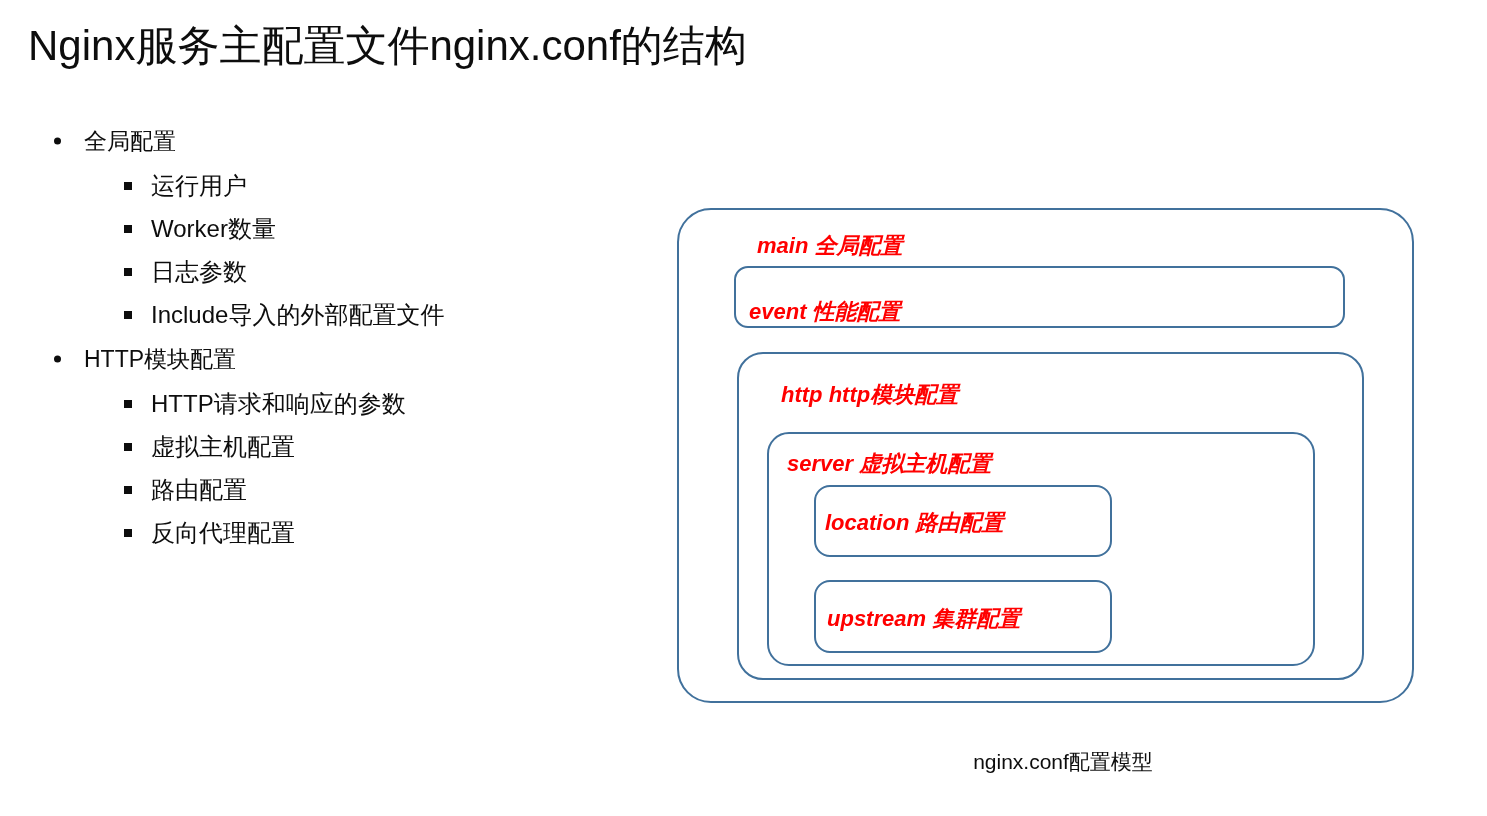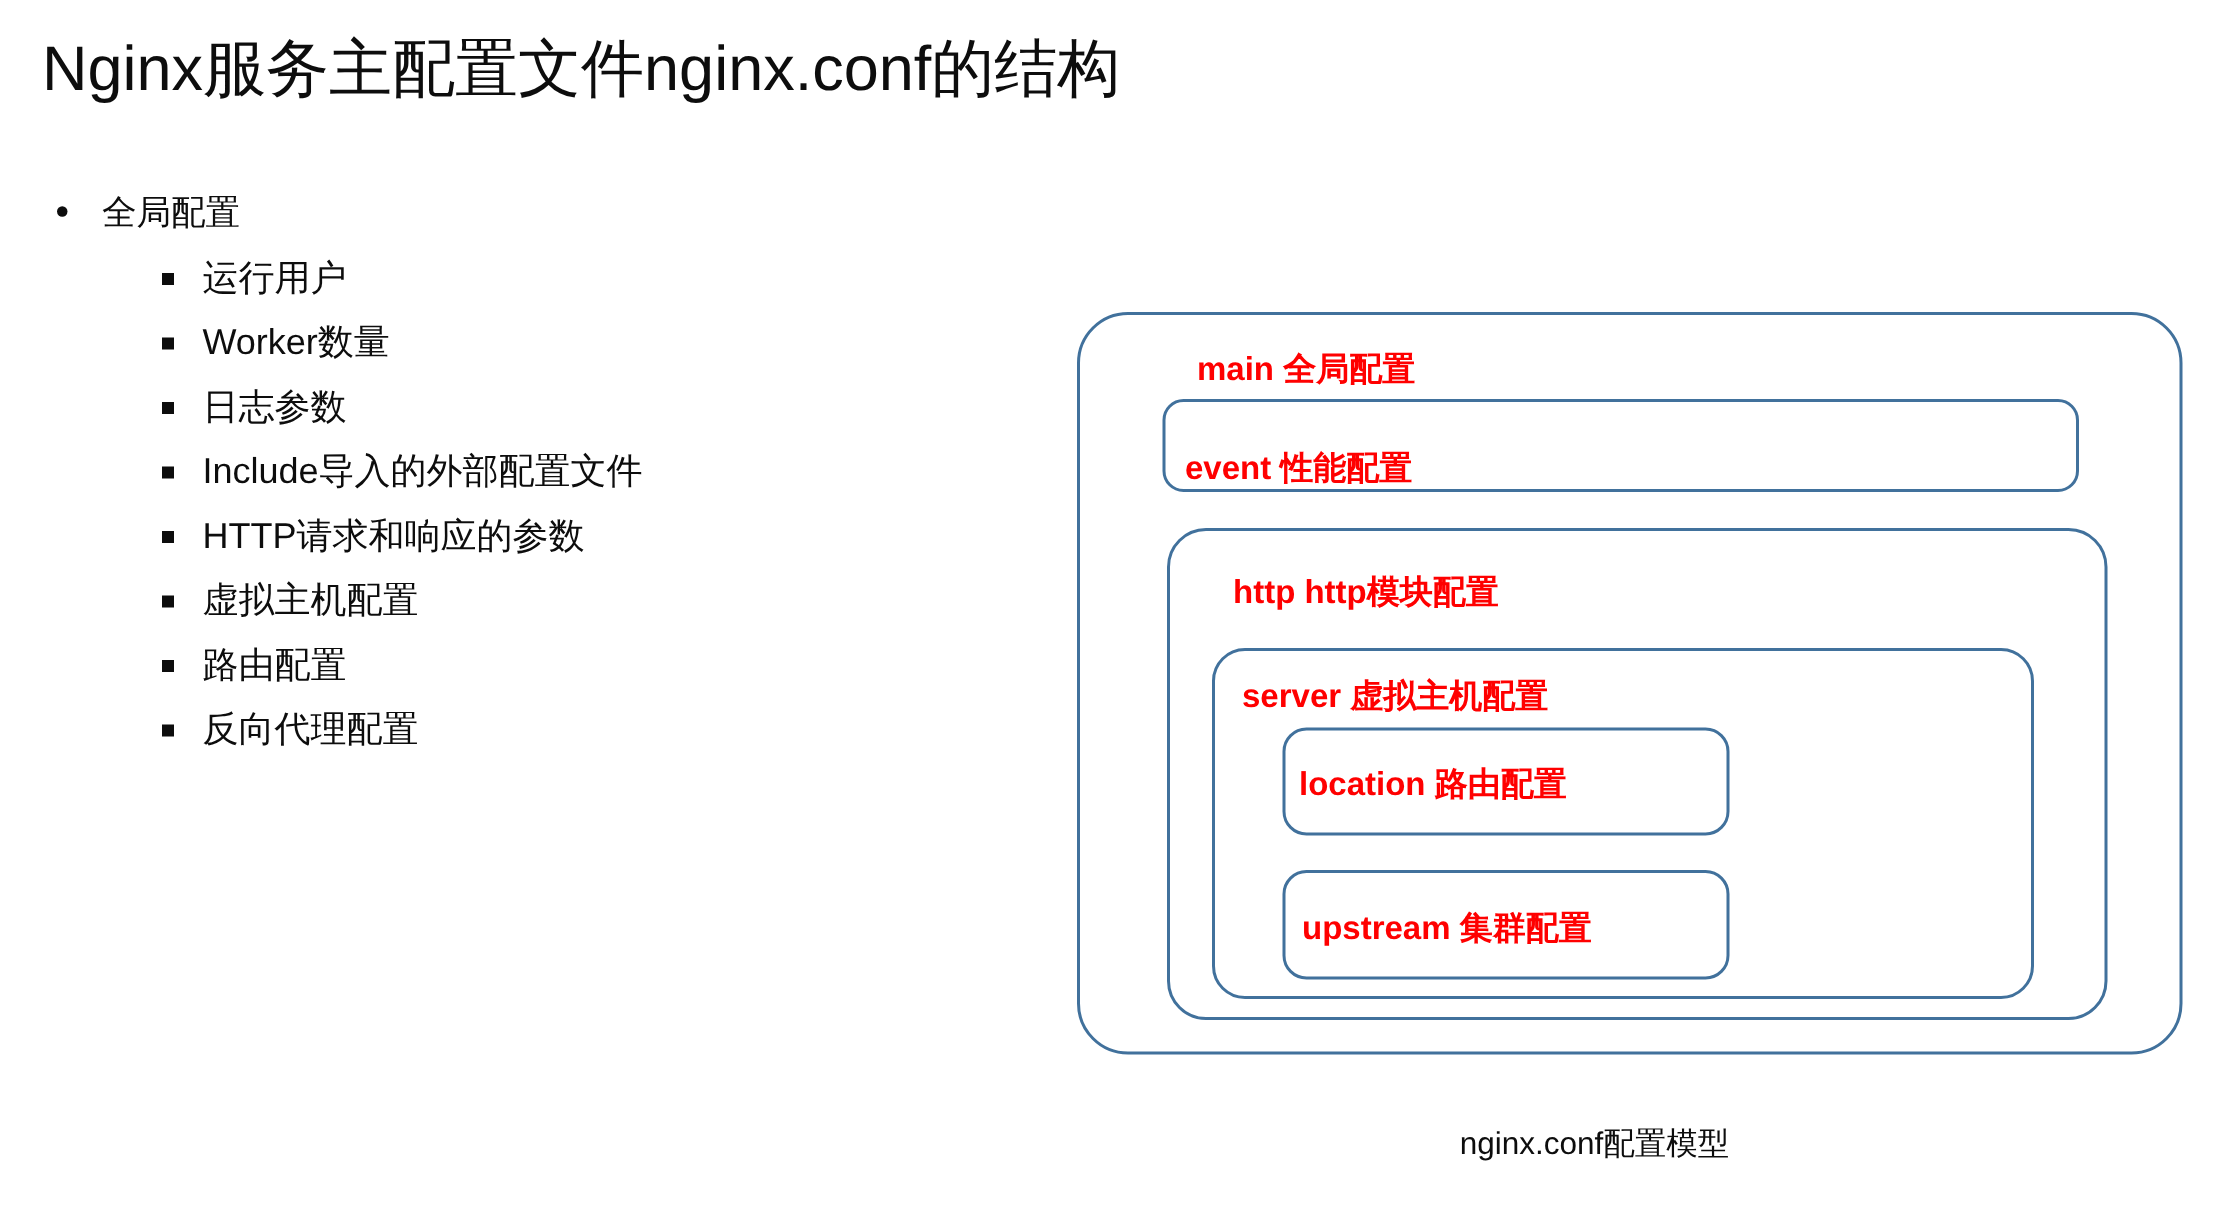--- a/index.html
+++ b/index.html
@@ -26,21 +26,21 @@
     line-height: 1.15;
     letter-spacing: 0px;
     color: #0d0d0d;
     white-space: nowrap;
     margin-left: 12px;
   }
 
   
   #outline {
     position: absolute;
-    left: 0px;
+    left: 16px;
     top: 118px;
     width: 640px;
   }
   .grp { margin: 0; padding: 0; }
 
   .lvl1 {
     position: relative;
     padding-left: 68px;
     font-size: 23px;
     line-height: 1.0;
@@ -76,24 +76,25 @@
     top: 50%;
     transform: translateY(-50%);
     width: 8px;
     height: 8px;
     background: #0d0d0d;
   }
 
   
   #diagram {
     position: absolute;
-    left: 716px;
+    left: 675px;
     top: 205px;
     width: 740px;
     height: 500px;
+    font-style: italic;
   }
   .dbox {
     position: absolute;
     border: 2px solid #41719c;
     background: transparent;
     box-sizing: border-box;
   }
   .dlabel {
     position: absolute;
     color: #ff0000;
@@ -164,20 +165,24 @@
       <span>日志参数</span>
     </div>
     <div class="lvl2">
       <span class="bullet"></span>
       <span>Include导入的外部配置文件</span>
     </div>
   </div>
 
 
   <div class="grp">
+    <div class="lvl1">
+      <span class="bullet"></span>
+      <span>HTTP模块配置</span>
+    </div>
     <div class="lvl2">
       <span class="bullet"></span>
       <span>HTTP请求和响应的参数</span>
     </div>
     <div class="lvl2">
       <span class="bullet"></span>
       <span>虚拟主机配置</span>
     </div>
     <div class="lvl2">
       <span class="bullet"></span>

